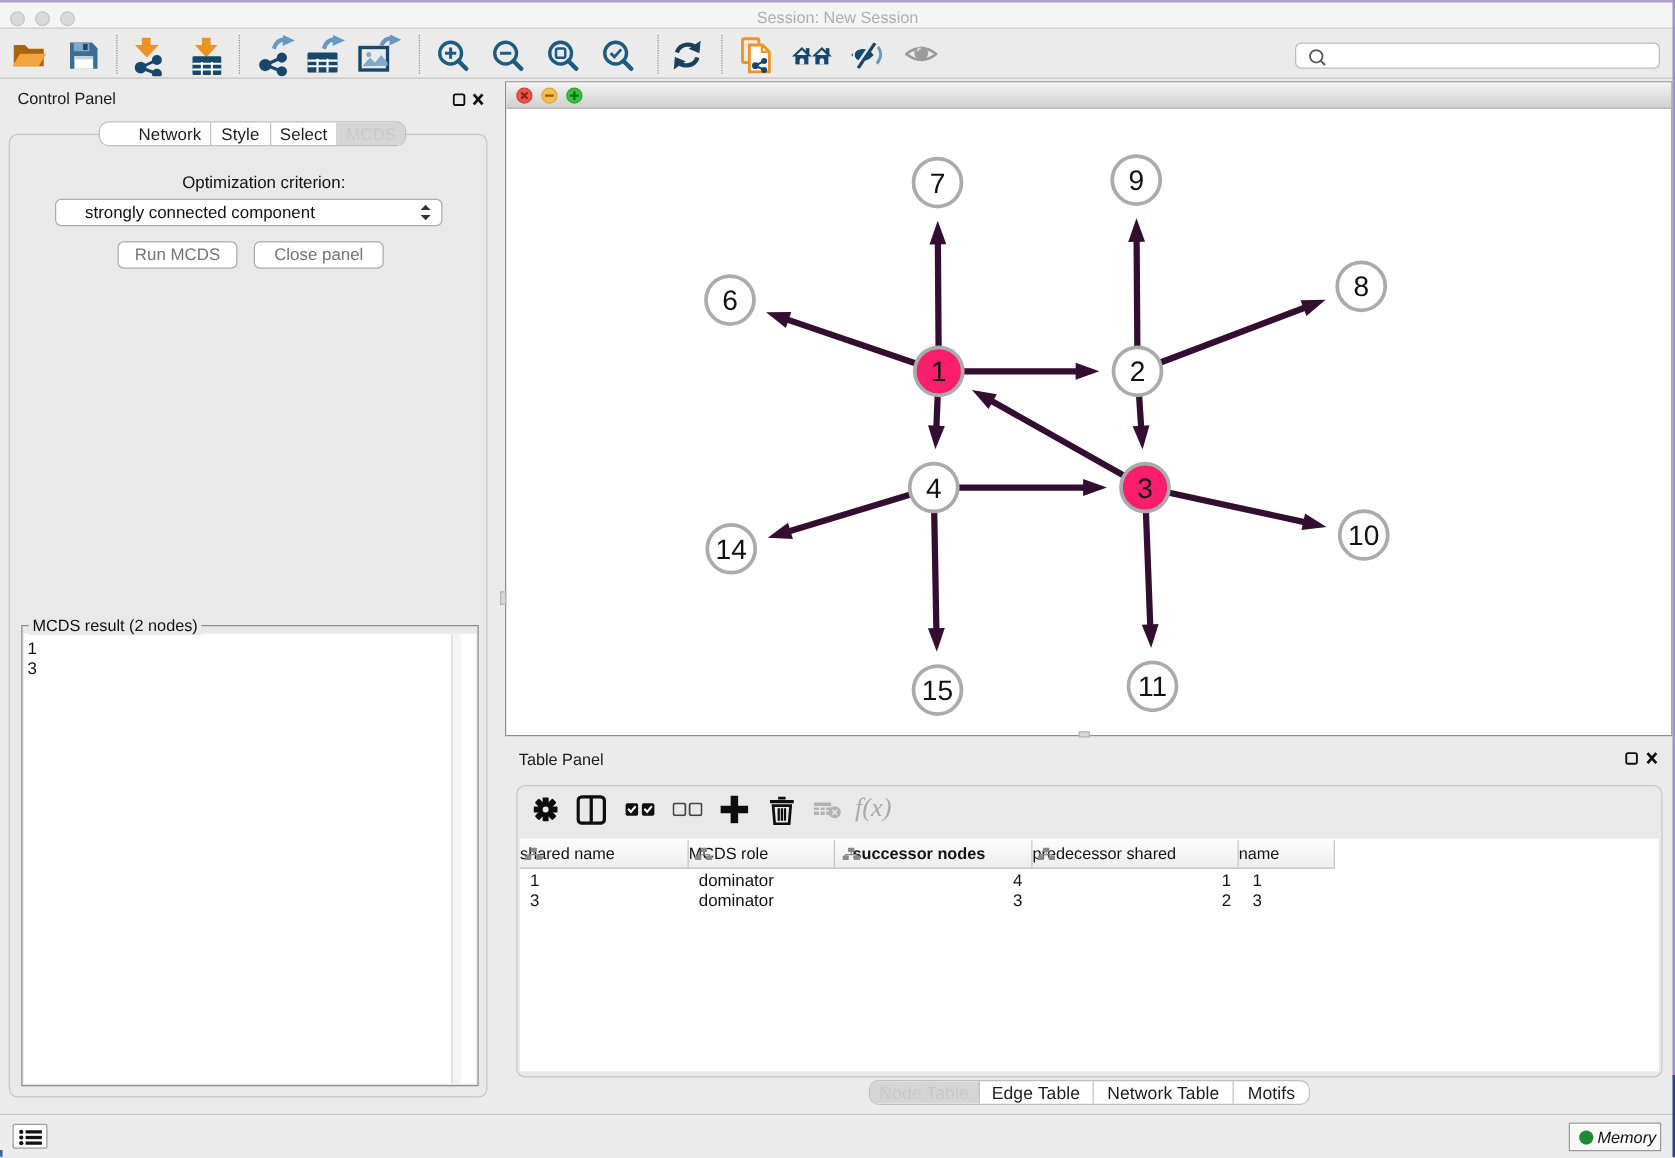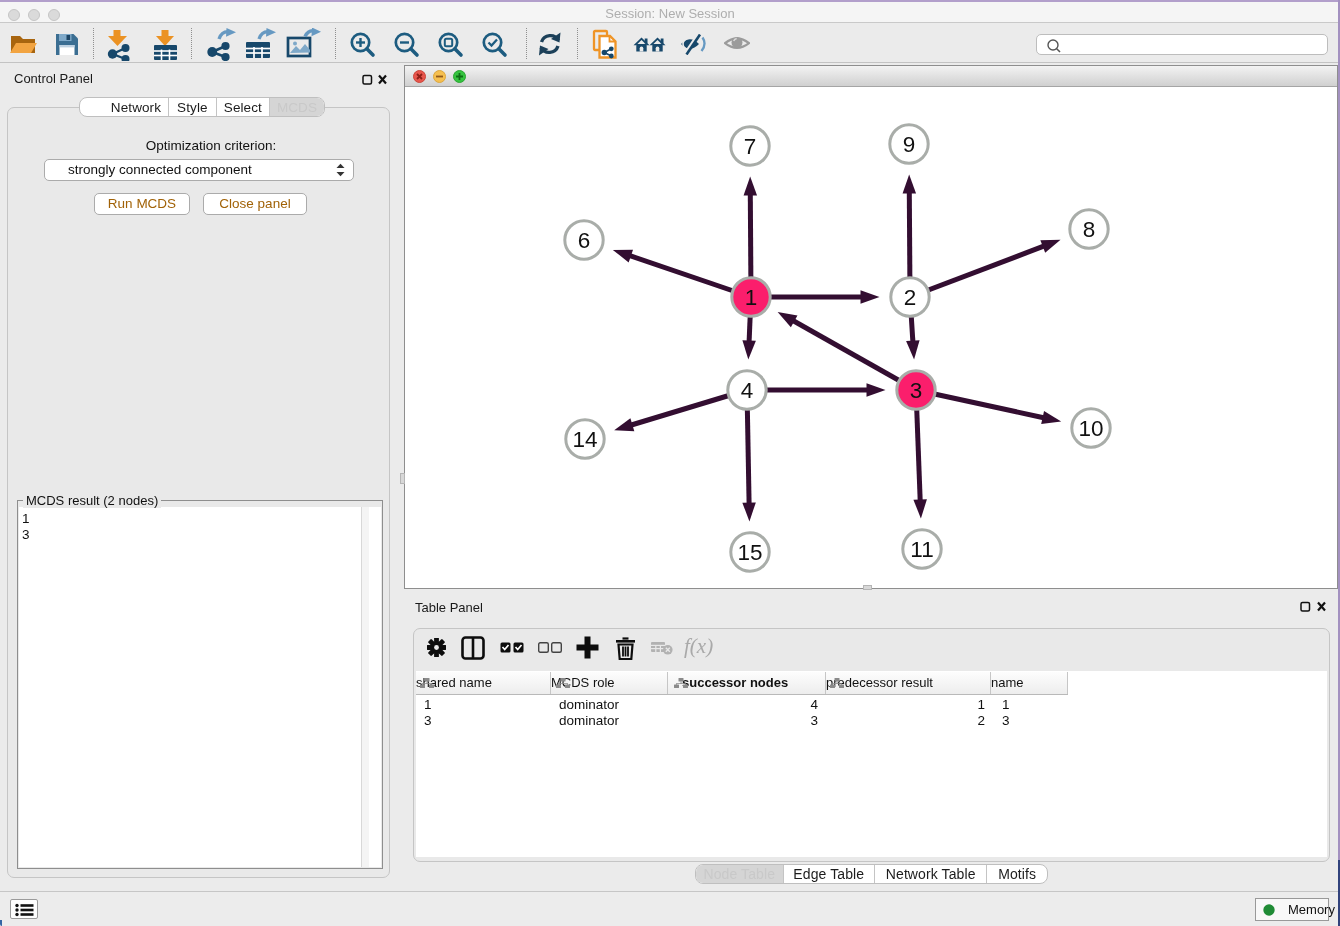--- a/index.html
+++ b/index.html
@@ -14,21 +14,21 @@
 #searchbox{left:1036px;top:10px;width:292px;height:21px;background:#fff;border:1px solid #bdbdbd;border-radius:5px;}
 
 #cp-title{left:14px;top:71px;font-size:13px;color:#1a1a1a;}
 #cp-inner{left:7px;top:107px;width:383px;height:771px;background:#e9e9e9;border:1px solid #c5c5c5;border-radius:7px;}
 .seg{position:absolute;display:flex;height:20px;border:1px solid #bfbfbf;border-radius:8px;background:#fff;overflow:hidden;font-size:13.5px;font-weight:500;letter-spacing:0.1px;}
 .seg div{display:flex;align-items:center;justify-content:center;border-right:1px solid #c4c4c4;color:#1c1c1c;}
 .seg div:last-child{border-right:none;}
 .seg .on{background:#d5d5d5;color:#c9c9c9;}
 #optlabel{left:12px;top:138px;width:398px;text-align:center;font-size:13.5px;color:#111;}
 #dropdown{left:44px;top:159px;width:310px;height:22px;background:#fff;border:1px solid #ababab;border-radius:5px;font-size:13.5px;color:#111;line-height:20px;padding-left:23px;}
-.btn{position:absolute;height:22px;background:#fff;border:1px solid #ababab;border-radius:5px;font-size:13.5px;color:#a16207;text-align:center;line-height:20px;}
+.btn{position:absolute;height:22px;background:#fff;border:1px solid #ababab;border-radius:5px;font-size:13.5px;color:#737373;text-align:center;line-height:20px;}
 #grpbox{left:17px;top:500px;width:366px;height:369px;border:1px solid #8e8e8e;}
 #grplabel{left:23px;top:493px;font-size:13px;color:#111;background:#e9e9e9;padding:0 3px;}
 #grpwhite{left:19px;top:507px;width:362px;height:360px;background:#fff;}
 #grpscroll{left:361px;top:507px;width:8px;height:360px;background:#f4f4f4;border-left:1px solid #d8d8d8;}
 #grptext{left:22px;top:511px;font-size:13.5px;color:#111;line-height:16px;}
 
 #statusbar{left:0;top:891px;width:1340px;height:35px;background:#ececec;border-top:1px solid #c6c6c6;}
 #listbtn{left:10px;top:899px;width:28px;height:20px;background:#fdfdfd;border:1px solid #9b9b9b;border-radius:2px;}
 #membtn{left:1255px;top:898px;width:74px;height:23px;background:#f8f8f8;border:1px solid #999;font-size:13px;color:#111;}
 
@@ -351,21 +351,21 @@
     </g>
     <circle cx="16.8" cy="8.8" r="4.8" fill="#b2b2b2"></circle>
     <path d="M14.8,6.8 l4,4 M18.8,6.8 l-4,4" stroke="#e9e9e9" stroke-width="1.3"></path>
   </svg>
 <div class="abs" style="left:684px;top:634px;font-family:'Liberation Serif',serif;font-style:italic;font-size:21px;color:#a9a9a9;">f(x)</div>
 <div class="abs" id="tablewhite"></div>
 <div class="abs" id="thead"></div>
 <div class="thcell" style="left:416px;width:135px;">shared name</div>
 <div class="thcell" style="left:551px;width:117px;">MCDS role</div>
 <div class="thcell" style="left:668px;width:158px;padding-left:14px;font-weight:bold;">successor nodes</div>
-<div class="thcell" style="left:826px;width:165px;">predecessor result</div>
+<div class="thcell" style="left:826px;width:165px;">predecessor shared</div>
 <div class="thcell" style="left:991px;width:77px;">name</div>
 <svg class="abs treeic" style="left:420px;top:678px">
     <use href="#tree"></use>
   </svg>
 <svg class="abs treeic" style="left:556px;top:678px">
     <use href="#tree"></use>
   </svg>
 <svg class="abs treeic" style="left:674px;top:678px">
     <use href="#tree"></use>
   </svg>
@@ -407,19 +407,19 @@
       <circle cx="2" cy="11.5" r="1.7" fill="#111"></circle>
       <rect x="5.5" y="1.2" width="13" height="2.6" fill="#111"></rect>
       <rect x="5.5" y="5.7" width="13" height="2.6" fill="#111"></rect>
       <rect x="5.5" y="10.2" width="13" height="2.6" fill="#111"></rect>
     </svg>
   </div>
 <div class="abs" id="membtn">
     <svg width="13" height="13" style="position:absolute;left:7px;top:5px">
       <circle cx="6" cy="6" r="5.7" fill="#1f8b35"></circle>
     </svg>
-    <span style="position:absolute;left:32px;top:3px;">Memory</span>
+    <span style="position:absolute;left:22px;top:3px;font-style:italic;">Memory</span>
   </div>
 
 <div class="abs" style="left:0;top:0;width:1340px;height:2px;background:#b29fcb;"></div>
 <div class="abs" style="left:1338px;top:0;width:2px;height:860px;background:#a391c0;"></div>
 <div class="abs" style="left:1338px;top:860px;width:2px;height:66px;background:#31427c;"></div>
 <div class="abs" style="left:0;top:920px;width:2px;height:6px;background:#3465a4;border-radius:0 0 0 4px;"></div>
 
 </body></html>

